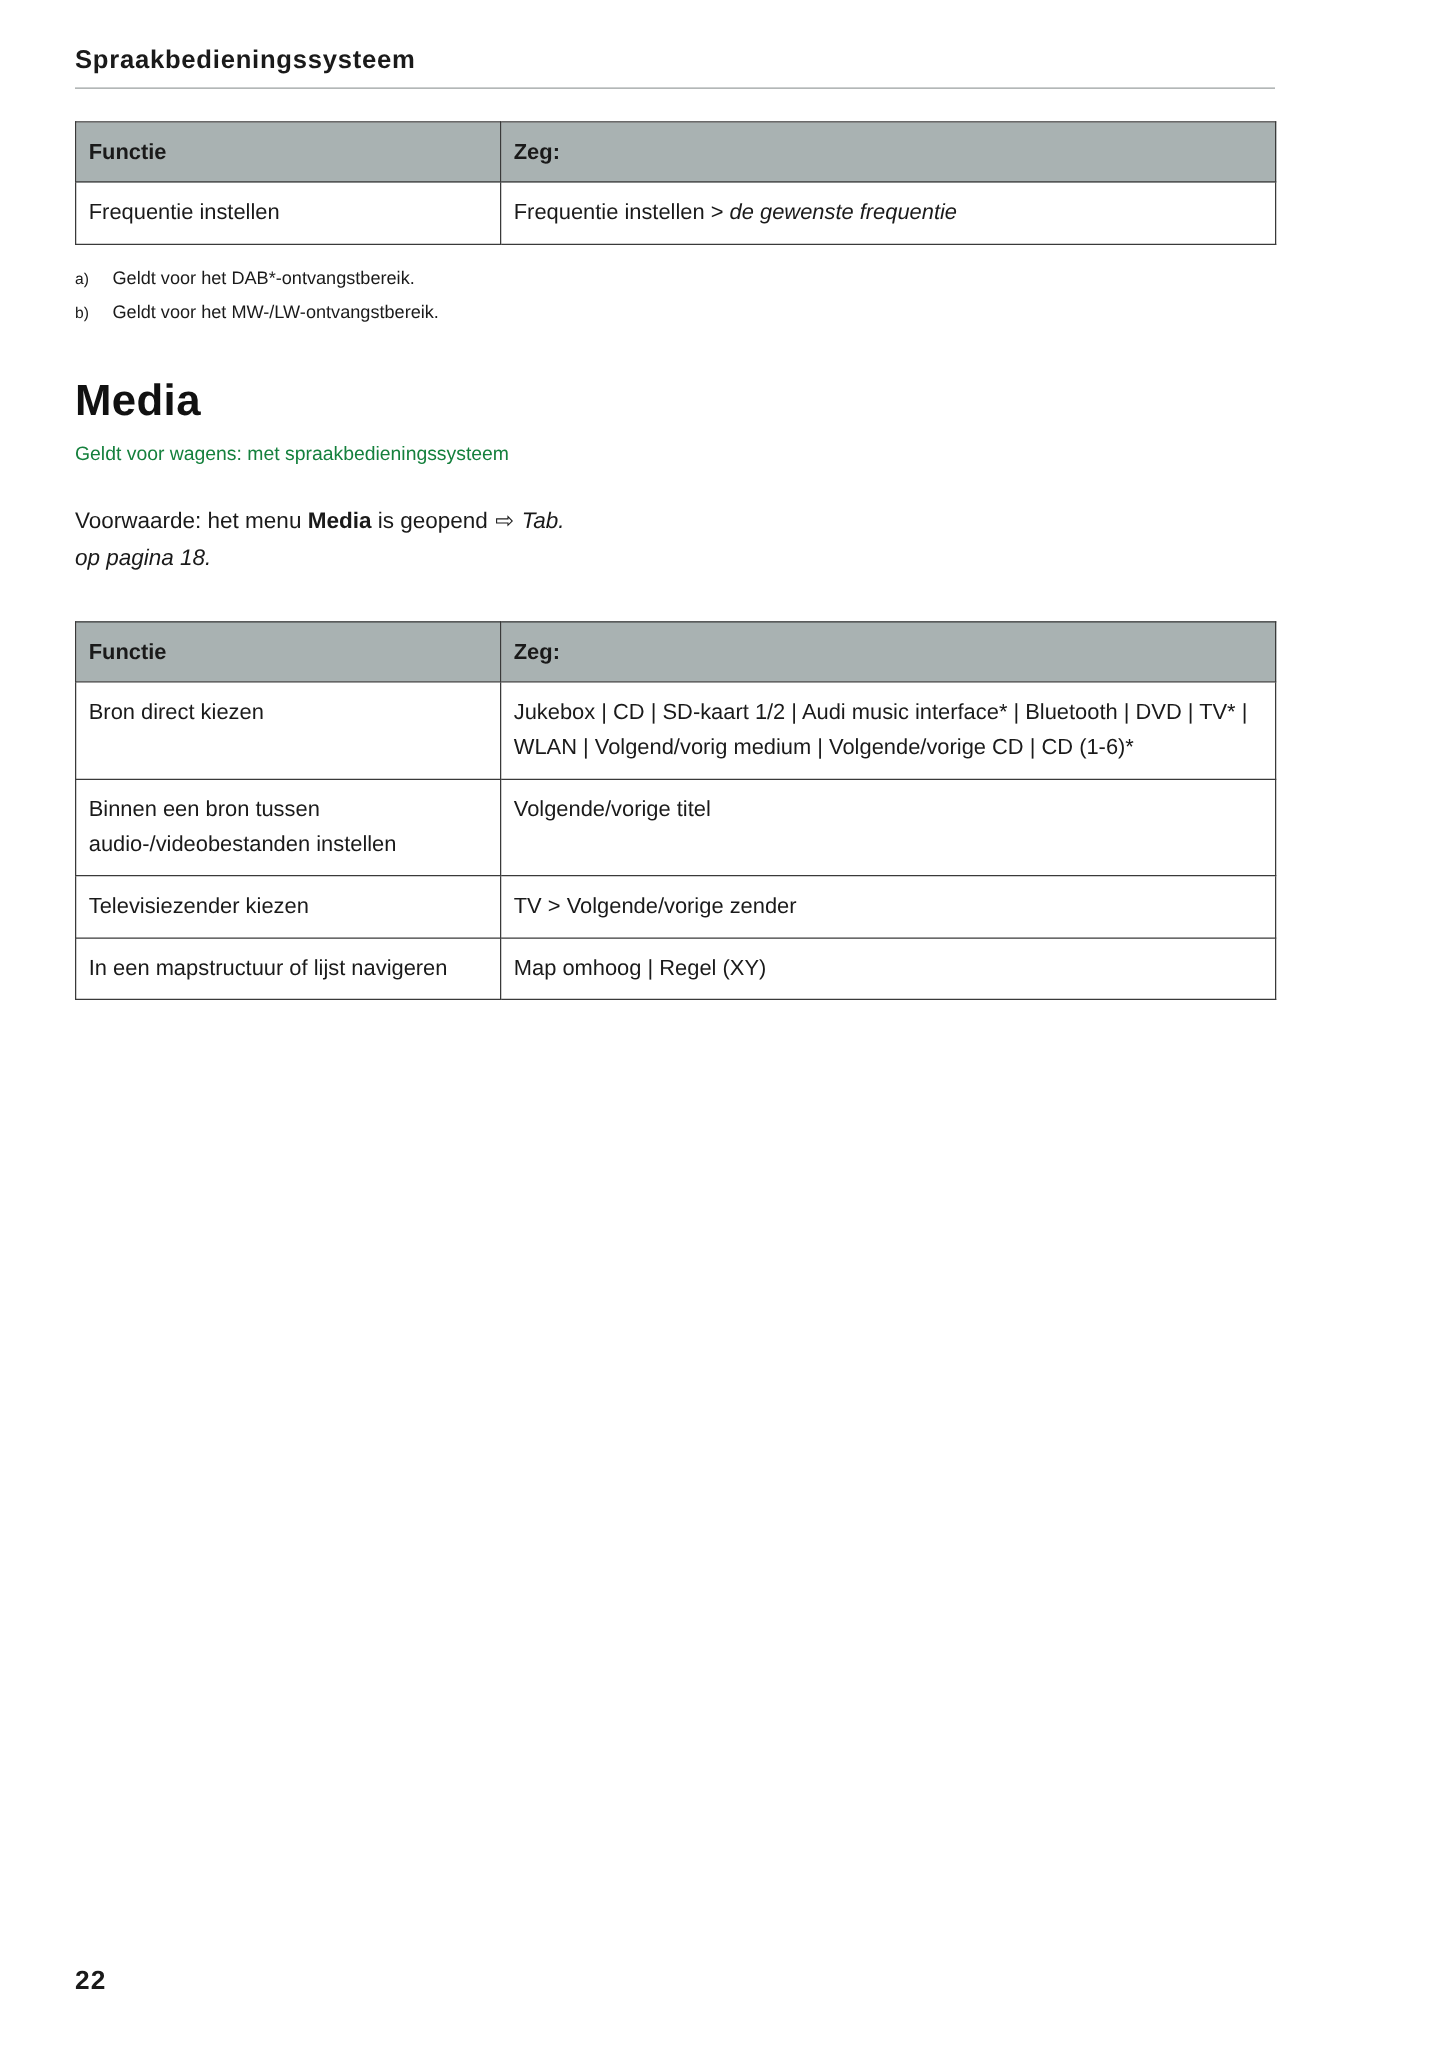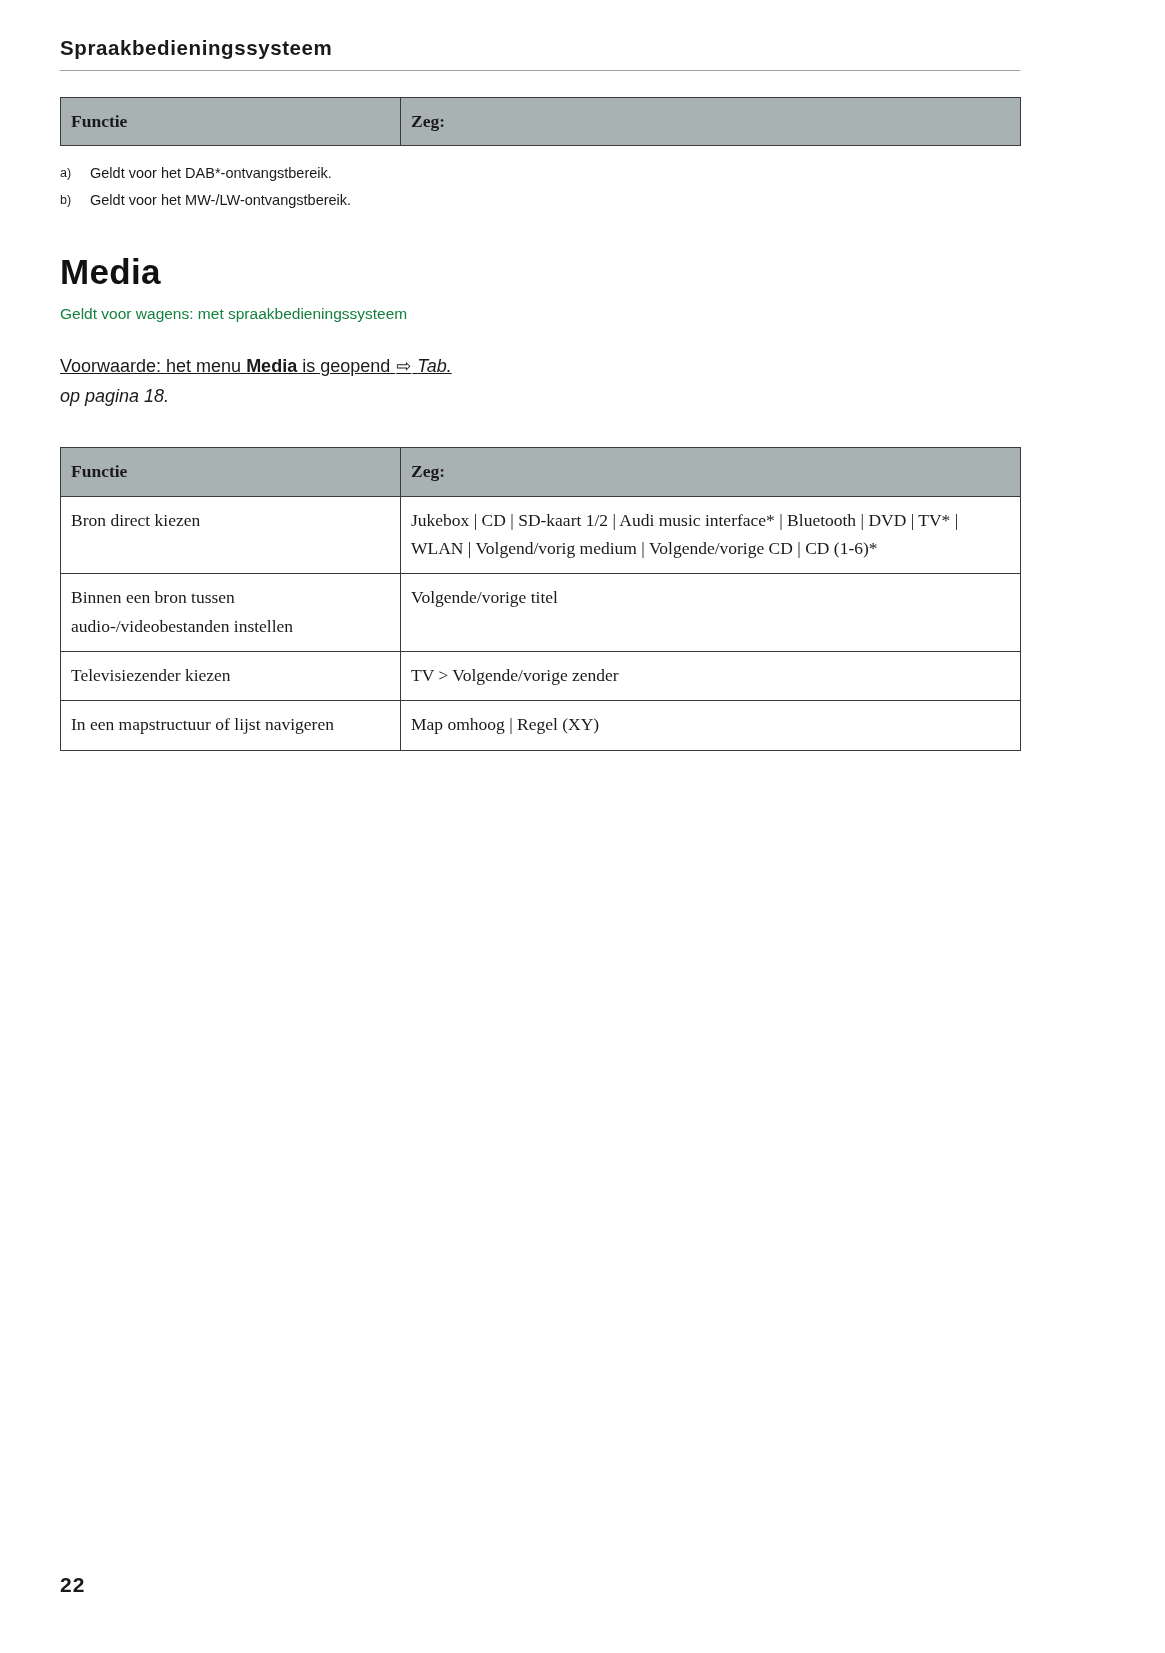--- a/index.html
+++ b/index.html
@@ -38,21 +38,20 @@
     margin-bottom: 26px;
     width: 960px;
   }
 
   
   table.cmd-table {
     border-collapse: collapse;
     width: 960px;
     table-layout: fixed;
     margin: 0;
-    font-family: Liberation Serif, serif;
   }
   table.cmd-table td, table.cmd-table th {
     border: 1.3px solid #3a3a3a;
     vertical-align: top;
     padding: 9px 10px 11px 10px;
     font-size: 17.5px;
     line-height: 1.62;
     text-align: left;
     font-weight: normal;
   }
@@ -106,21 +105,20 @@
   .applies {
     font-size: 15.5px;
     color: #15803d;
     margin-top: 10px;
     line-height: 1.5;
   }
   p.precond {
     font-size: 18px;
     line-height: 1.55;
     margin: 28px 0 0 0;
-    text-decoration: underline;
   }
   p.precond b { font-weight: bold; }
   p.precond .ital { font-style: italic; }
   p.precond .arrow {
     font-style: normal;
     padding: 0 1px;
     font-size: 18px;
   }
   .pageref {
     font-size: 18px;
@@ -154,20 +152,24 @@
         <col class="col-fn">
         <col class="col-say">
       </colgroup>
     <thead>
       <tr>
         <th>Functie</th>
         <th>Zeg:</th>
       </tr>
     </thead>
     <tbody>
+      <tr>
+        <td>Frequentie instellen</td>
+        <td class="say"><span>Frequentie instellen</span><span class="reg"> &gt; </span><span class="ital">de gewenste frequentie</span></td>
+      </tr>
     </tbody>
   </table>
 
   <div class="footnotes">
     <div class="footnote">
       <span class="mark">a)</span>
       <span>Geldt voor het DAB*-ontvangstbereik.</span>
     </div>
     <div class="footnote">
       <span class="mark">b)</span>

